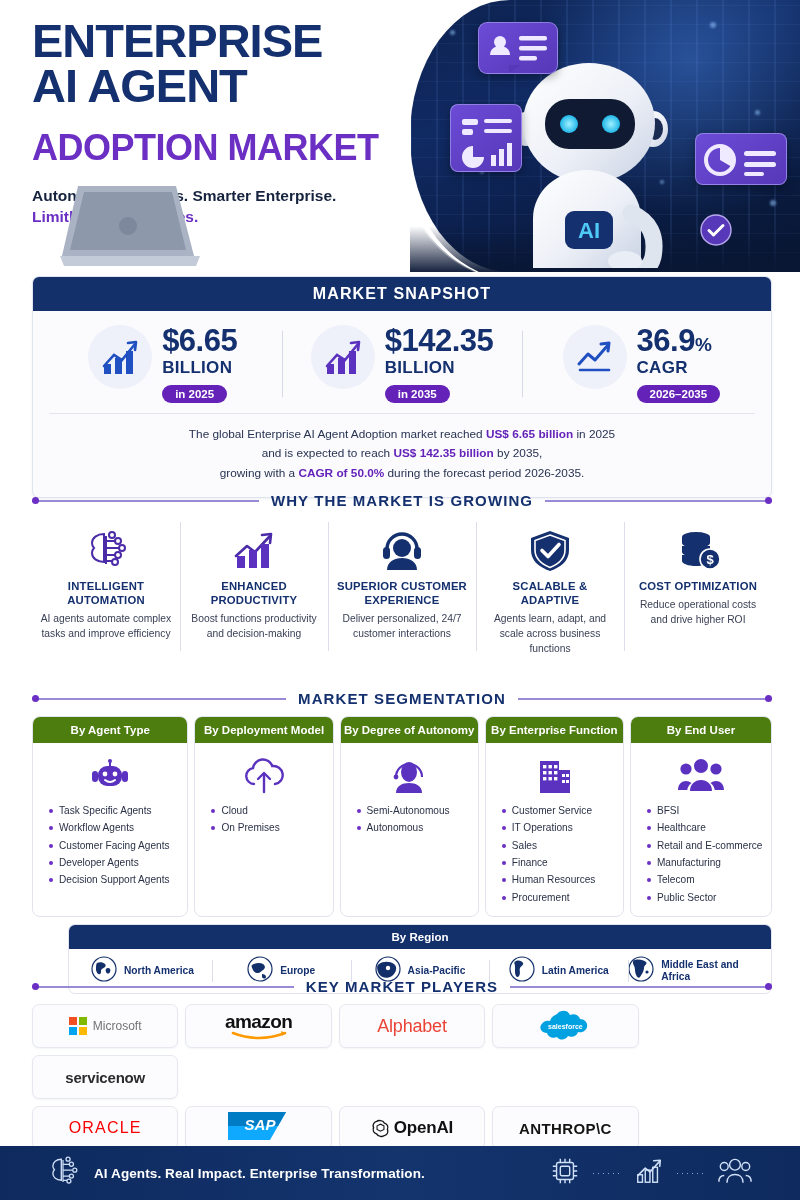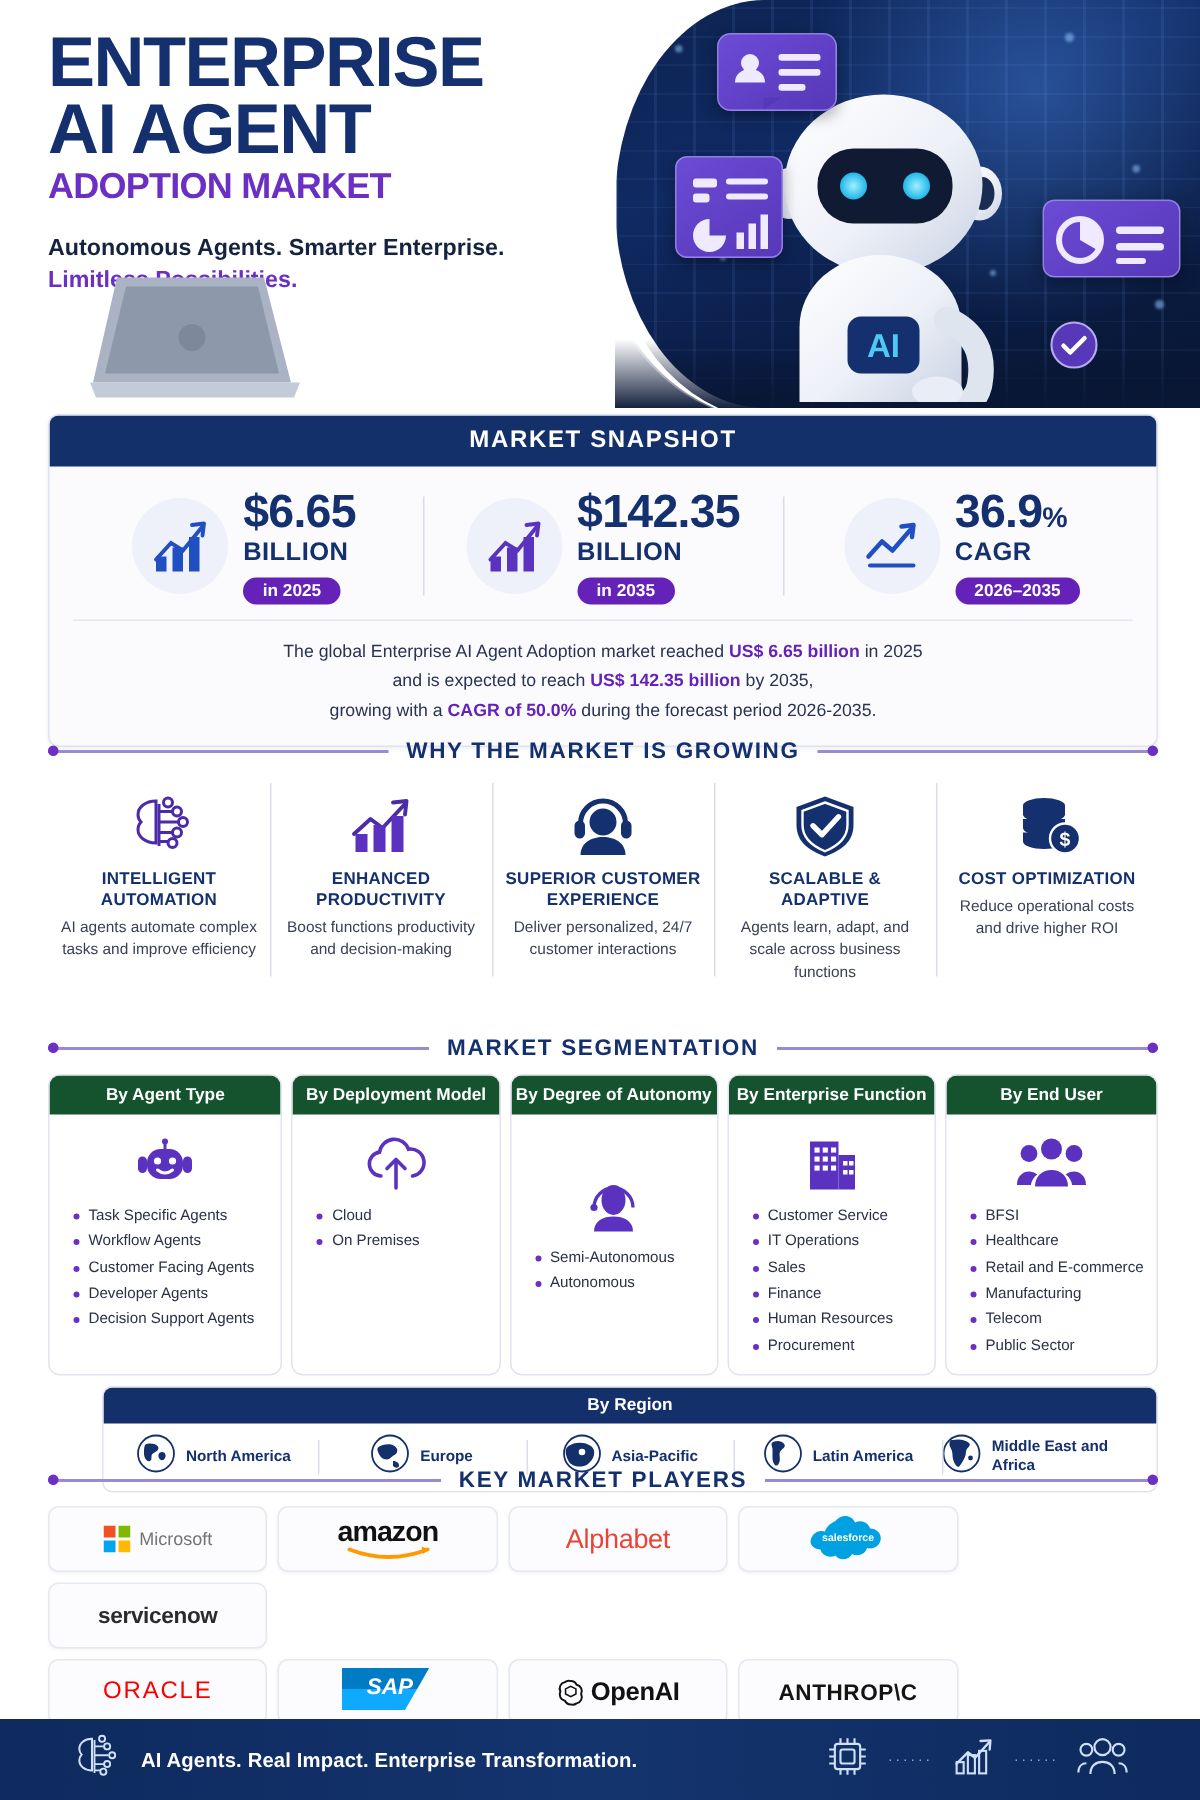--- a/index.html
+++ b/index.html
@@ -31,39 +31,39 @@
     border-bottom-left-radius:200px 272px; border-top-left-radius:200px 272px;
   }
   .hero-art-ring{
     position:absolute; left:-6px; top:-10px; width:130px; height:292px;
     border-left:7px solid #fff; border-radius:120px 0 0 120px;
     box-shadow:-2px 0 0 0 rgba(255,255,255,.35);
   }
   .bokeh{ position:absolute; border-radius:50%; background:rgba(150,200,255,.55); filter:blur(1px);}
   .hero-title { position:absolute; left:32px; top:18px; z-index:4; }
   .t1, .t2 { font-size:47px; line-height:0.96; font-weight:800; letter-spacing:-1px; color:#14306e; }
-  .t3 { font-size:24px; line-height:1.12; font-weight:800; letter-spacing:-0.5px; color:#6b2fc4; margin-top:4px;}
+  .t3 { font-size:36px; line-height:1.12; font-weight:800; letter-spacing:-0.5px; color:#6b2fc4; margin-top:20px;}
   .sub1 { margin-top:18px; font-size:15.5px; font-weight:700; color:#16233f; }
   .sub2 { margin-top:3px; font-size:15.5px; font-weight:700; color:#6b2fc4; }
 
   
   .robot { position:absolute; right:122px; bottom:4px; width:175px; height:215px; z-index:3;}
   .chip-card{ position:absolute; border-radius:8px; z-index:4;
     background:linear-gradient(145deg,#6c4bd6,#5638b8); border:1px solid rgba(190,180,255,.55);
     box-shadow:0 3px 10px rgba(0,0,0,.35); }
   .laptop{ position:absolute; left:60px; bottom:0; z-index:5;}
 
   
   .snapshot { position:absolute; left:32px; top:276px; width:740px;
       border:1px solid #dfe3ef; border-radius:7px; background:#fbfbfe; overflow:hidden;
       box-shadow:0 1px 3px rgba(20,40,90,.07); }
   .snap-head { background:#13306b; color:#fff; text-align:center; font-size:16px;
       font-weight:800; letter-spacing:1.1px; padding:8px 0 8px; }
   .snap-body { display:flex; padding:14px 10px 4px; }
-  .snap-cell { flex:1; display:flex; align-items:center; justify-content:center; gap:10px; position:relative; }
+  .snap-cell { flex:1; display:flex; align-items:flex-start; justify-content:center; gap:10px; position:relative; }
   .snap-cell + .snap-cell:before{ content:""; position:absolute; left:0; top:6px; bottom:6px; width:1px; background:#d7dbe8; }
   .snap-ico { width:64px; height:64px; border-radius:50%; background:#eef0fa; display:flex; align-items:center; justify-content:center; flex:0 0 auto;}
   .snap-val { font-size:31px; font-weight:800; color:#14306e; line-height:1; letter-spacing:-0.5px;}
   .snap-val .pct{ font-size:19px; }
   .snap-unit { font-size:17px; font-weight:800; color:#14306e; letter-spacing:.3px; margin-top:2px;}
   .snap-badge { display:inline-block; margin-top:7px; background:#6422b8; color:#fff; font-size:11.5px;
       font-weight:700; border-radius:11px; padding:3px 13px; }
   .snap-note { border-top:1px solid #e3e6f0; margin:6px 16px 0; padding:11px 0 14px; text-align:center;
       font-size:11.8px; line-height:1.65; color:#283352; }
   .snap-note b { color:#6422b8; }
@@ -80,21 +80,21 @@
   .why { display:flex; }
   .why-col { flex:1; text-align:center; padding:6px 7px 0; position:relative; }
   .why-col + .why-col:before{ content:""; position:absolute; left:0; top:4px; bottom:6px; width:1px; background:#dcdfeb;}
   .why-ico { height:48px; display:flex; align-items:flex-end; justify-content:center; margin-bottom:7px;}
   .why-h { font-size:11.3px; font-weight:800; color:#14306e; letter-spacing:.2px; line-height:1.25; text-transform:uppercase;}
   .why-p { margin-top:5px; font-size:10.3px; line-height:1.45; color:#3a4156; }
 
   
   .seg-row { display:flex; gap:6px; }
   .seg-card { border:1px solid #e1e4ee; border-radius:8px; overflow:hidden; background:#fff; display:flex; flex-direction:column;}
-  .seg-head { background:#14532d; color:#fff; font-size:11.5px; font-weight:700; text-align:center; padding:7px 2px;}
+  .seg-head { background:#4d7c0f; color:#fff; font-size:11.5px; font-weight:700; text-align:center; padding:7px 2px;}
   .seg-body { padding:9px 6px 10px; flex:1; }
   .seg-ico { height:46px; display:flex; align-items:center; justify-content:center; margin-bottom:4px;}
   .seg-list { list-style:none; padding-left:8px; }
   .seg-list li { position:relative; padding-left:12px; font-size:10.1px; line-height:1.72; color:#2a3147; }
   .seg-list li:before{ content:""; position:absolute; left:2px; top:7px; width:4px; height:4px; border-radius:50%; background:#6b2fc4;}
   .seg-body.mid { display:flex; flex-direction:column; justify-content:flex-start;}
   .seg-body.mid .seg-list { }
 
   .region-card { margin-top:7px; border:1px solid #e1e4ee; border-radius:7px; overflow:hidden; background:#fff;margin-left:36px;}
   .region-head { background:#13306b; color:#fff; font-size:11.5px; font-weight:700; text-align:center; padding:6px;}
@@ -417,21 +417,21 @@
                 <path d="M17 24 L23 18 L29 24" fill="none" stroke="#5b32c0" stroke-width="2.4" stroke-linecap="round" stroke-linejoin="round"></path>
               </svg>
           </div>
           <ul class="seg-list">
             <li>Cloud</li>
             <li>On Premises</li>
           </ul>
         </div>
       </div>
 
-      <div class="seg-card" style="width:145px;gap:28px;">
+      <div class="seg-card" style="width:145px;">
         <div class="seg-head">By Degree of Autonomy</div>
         <div class="seg-body mid">
           <div class="seg-ico">
             <svg width="42" height="40" viewBox="0 0 42 40">
                 <path d="M8 22a13 13 0 1 1 26 0" fill="none" stroke="#5b32c0" stroke-width="2.2"></path>
                 <circle cx="8" cy="22" r="2.4" fill="#5b32c0"></circle>
                 <ellipse cx="21" cy="17" rx="8" ry="10" fill="#5b32c0"></ellipse>
                 <path d="M8 38c0-7 6-10 13-10s13 3 13 10z" fill="#5b32c0"></path>
               </svg>
           </div>

